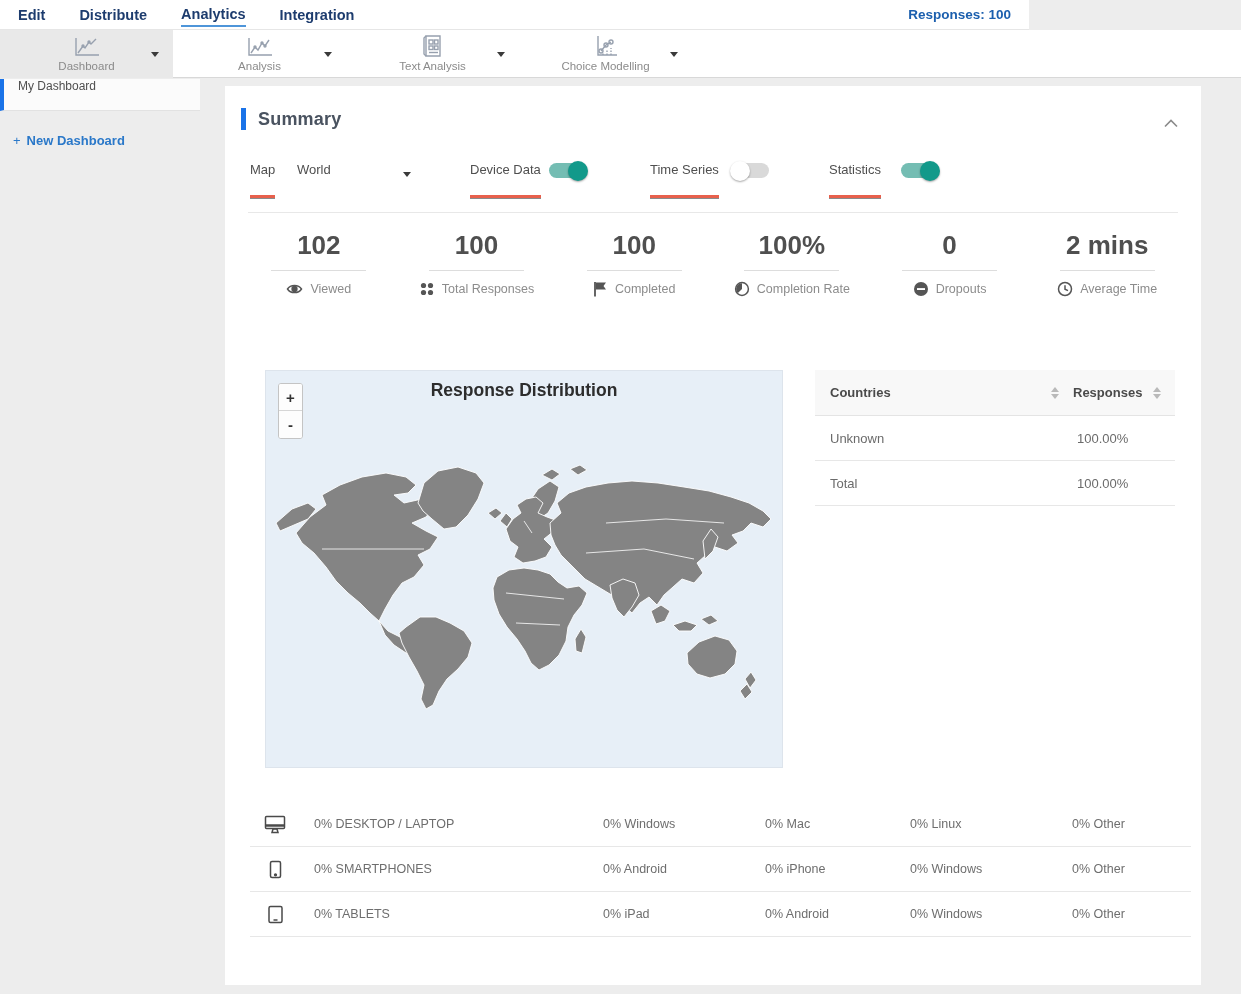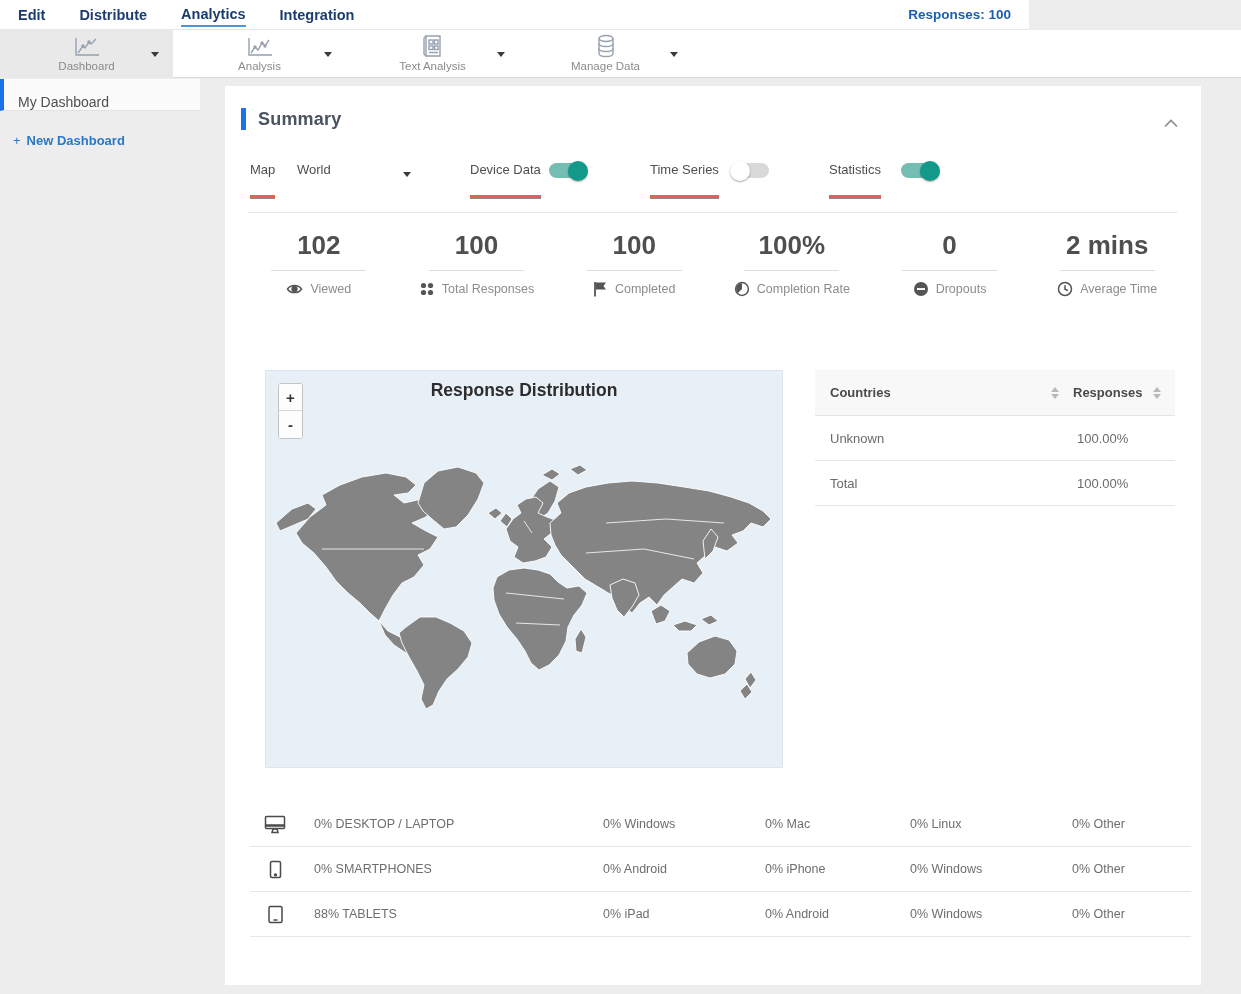--- a/index.html
+++ b/index.html
@@ -23,21 +23,21 @@
   .tool-tab .t-icon { height:22px; display:flex; align-items:flex-end; }
   .tool-tab .t-label { font-size:11.5px; color:#8b8b8b; margin-top:2px; }
   .tool-tab .caret { position:absolute; right:14px; top:22px; }
   .caret { width:0; height:0; border-left:4px solid transparent; border-right:4px solid transparent;
            border-top:5px solid #3a3a3a; display:inline-block; }
   .t-icon svg { stroke:#97a0ae; fill:none; stroke-width:1.4; }
 
   
   .sidebar { position:absolute; left:0; top:79px; width:200px; height:915px; background:#ededed; }
   .side-item { height:32px; background:#fbfbfb; border-left:4px solid #1a73e8; display:flex;
-               align-items:flex-end; padding-left:14px; font-size:14px; color:#4f4f4f;
+               align-items:flex-start; padding-left:14px; font-size:12px; color:#4f4f4f;
                border-bottom:1px solid #e2e2e2; cursor:pointer; }
   .new-dash { margin:22px 0 18px 13px; font-size:13px; font-weight:700; color:#2a78c9; cursor:pointer; }
   .new-dash .plus { font-weight:400; margin-right:6px; }
 
   
   .card { position:absolute; left:225px; top:86px; width:976px; height:899px; background:#fff; }
 
   .sum-header { position:absolute; left:16px; top:22px; display:flex; align-items:center; }
   .sum-bar { width:5px; height:22px; background:#1a73e8; margin-right:12px; }
   .sum-title { font-size:18px; font-weight:700; color:#4a5360; letter-spacing:.2px; }
@@ -153,28 +153,30 @@
           <rect x="8" y="12" width="4" height="3.5"></rect>
           <rect x="13.5" y="12" width="3.5" height="3.5"></rect>
           <path d="M8,18.5 H17"></path>
         </svg>
     </span>
     <span class="t-label">Text Analysis</span>
     <span class="caret"></span>
   </div>
   <div class="tool-tab">
     <span class="t-icon">
-      <svg width="24" height="24" viewBox="0 0 24 24">
-          <ellipse cx="12" cy="4.5" rx="7" ry="3"></ellipse>
-          <path d="M5,4.5 V19.5 C5,21.2 8.1,22.5 12,22.5 C15.9,22.5 19,21.2 19,19.5 V4.5"></path>
-          <path d="M5,9.5 C5,11.2 8.1,12.5 12,12.5 C15.9,12.5 19,11.2 19,9.5"></path>
-          <path d="M5,14.5 C5,16.2 8.1,17.5 12,17.5 C15.9,17.5 19,16.2 19,14.5"></path>
+      <svg width="26" height="24" viewBox="0 0 26 24">
+          <path d="M5,2 V21 H24"></path>
+          <path d="M8,17 L13,11 L18,8"></path>
+          <circle cx="8" cy="17" r="2"></circle>
+          <circle cx="13" cy="11" r="2"></circle>
+          <circle cx="18" cy="8" r="2"></circle>
+          <path d="M10,21 V18 M14,21 V16 M18,21 V14" stroke-dasharray="1.5,1.5"></path>
         </svg>
     </span>
-    <span class="t-label">Manage Data</span>
+    <span class="t-label">Choice Modelling</span>
     <span class="caret"></span>
   </div>
 </div>
 
 <div class="sidebar">
   <div class="side-item">
     <span>My Dashboard</span>
   </div>
   <div class="new-dash">
     <span class="plus">+</span><span>New Dashboard</span>
@@ -379,21 +381,21 @@
       <span>0% iPhone</span>
       <span>0% Windows</span>
       <span>0% Other</span>
     </div>
     <div class="dev-row">
       <span class="dev-main">
         <svg width="22" height="19" viewBox="0 0 22 19">
             <rect x="5" y="1.5" width="13" height="16" rx="1.5"></rect>
             <path d="M9.5,15 H13.5"></path>
           </svg>
-        <span>88% TABLETS</span>
+        <span>0% TABLETS</span>
       </span>
       <span>0% iPad</span>
       <span>0% Android</span>
       <span>0% Windows</span>
       <span>0% Other</span>
     </div>
   </div>
 
 </div>
 

